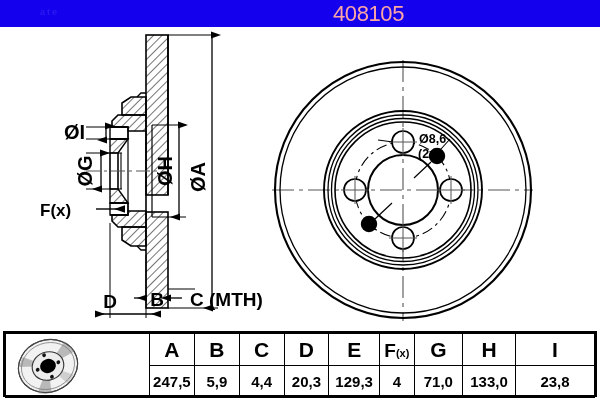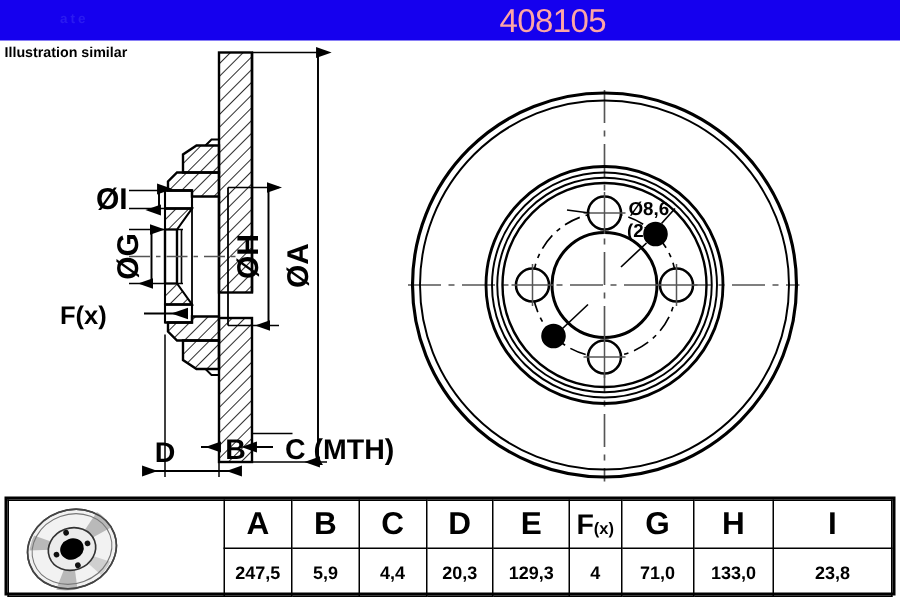--- a/index.html
+++ b/index.html
@@ -97,39 +97,38 @@
     border-left: none;
     border-bottom: none;
     position: relative;
   }
   tr.header-row td {
     font-size: 21px;
     height: 31px;
     border-top: none;
   }
   tr.value-row td {
-    font-size: 12px;
+    font-size: 15px;
     height: 31px;
     border-bottom: none;
   }
   td.col-last { border-right: none; }
   .fx-label { font-size: 19px; }
   .fx-sub { font-size: 11px; }
   #thumb-svg { position: absolute; left: 6px; top: 3px; }
 </style>
 </head>
 <body>
 
 <div id="header-bar">
   <div id="header-watermark">ate</div>
   <div id="header-ate-number">408105</div>
 </div>
 
 <div id="disclaimer">
-  <div>Illustration similar</div>
 </div>
 
 <div id="drawing-area">
 <svg id="drawing-svg" width="600" height="298" viewBox="0 0 600 298" xmlns="http://www.w3.org/2000/svg">
   <defs>
     <pattern id="hatch" width="6" height="6" patternTransform="rotate(45)" patternUnits="userSpaceOnUse">
       <line x1="0" y1="0" x2="0" y2="6" stroke="#000" stroke-width="1.1"></line>
     </pattern>
     <marker id="arrUp" markerWidth="7" markerHeight="8" refX="3.5" refY="7" orient="auto">
       <polygon points="3.5,0 0.7,8 6.3,8" fill="#000"></polygon>

